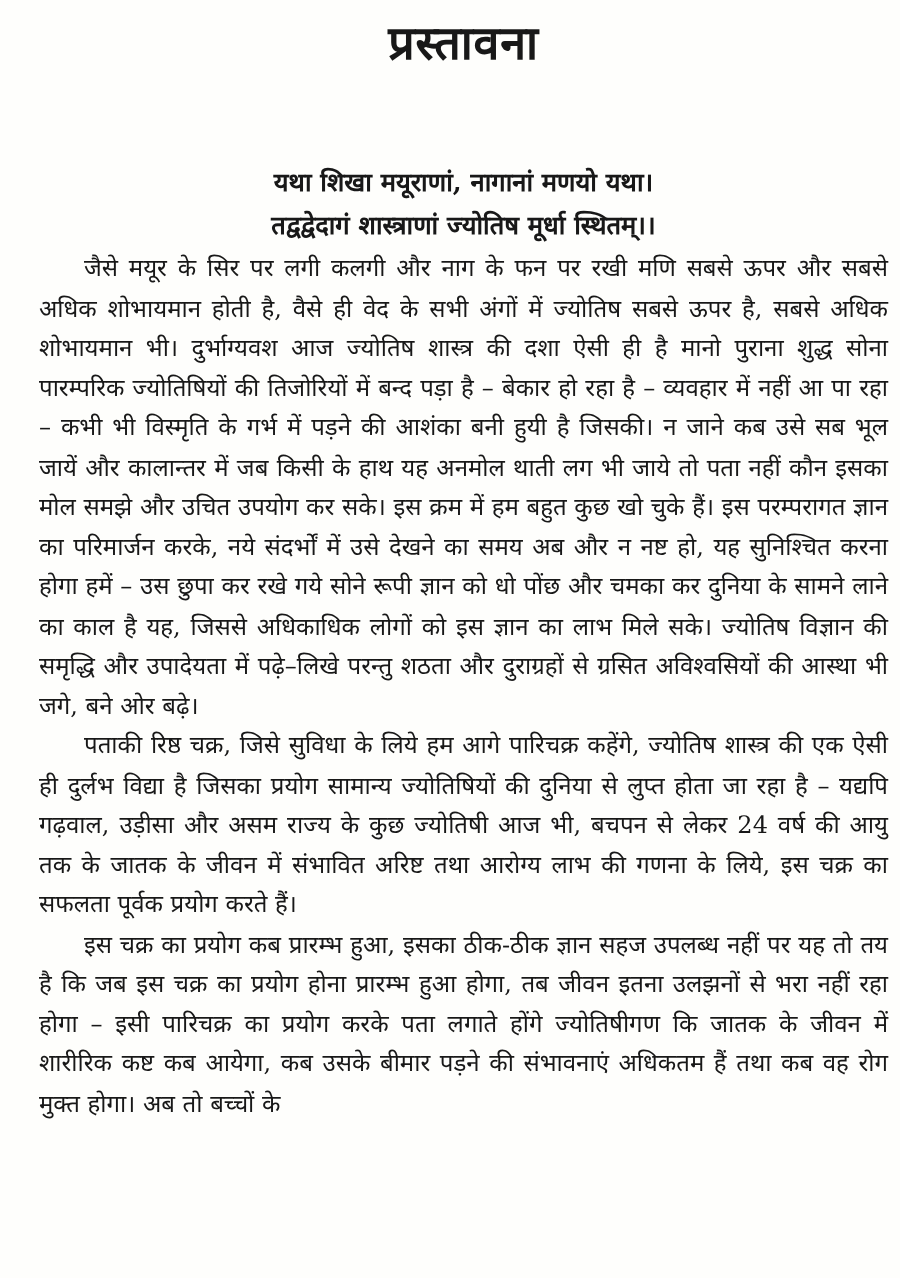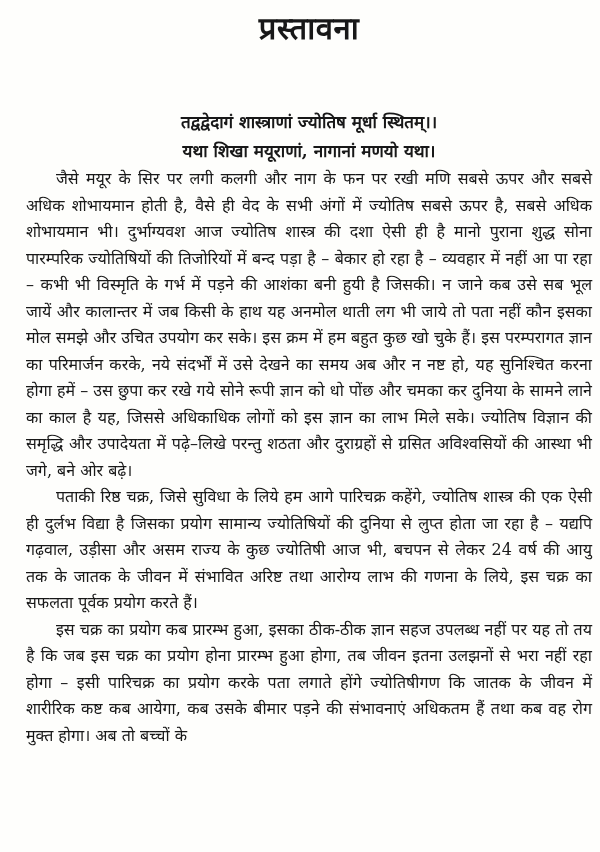--- a/index.html
+++ b/index.html
@@ -45,22 +45,22 @@
   }
 </style>
 </head>
 <body>
 
 <div class="page">
 
   <h1 class="title">प्रस्तावना</h1>
 
   <div class="shloka">
+    <div>यथा शिखा मयूराणां, नागानां मणयो यथा।</div>
     <div>तद्वद्वेदागं शास्त्राणां ज्योतिष मूर्धा स्थितम्।।</div>
-    <div>यथा शिखा मयूराणां, नागानां मणयो यथा।</div>
   </div>
 
   <div class="body-text">
     <p class="para">जैसे मयूर के सिर पर लगी कलगी और नाग के फन पर रखी मणि सबसे ऊपर और सबसे अधिक शोभायमान होती है, वैसे ही वेद के सभी अंगों में ज्योतिष सबसे ऊपर है, सबसे अधिक शोभायमान भी। दुर्भाग्यवश आज ज्योतिष शास्त्र की दशा ऐसी ही है मानो पुराना शुद्ध सोना पारम्परिक ज्योतिषियों की तिजोरियों में बन्द पड़ा है – बेकार हो रहा है – व्यवहार में नहीं आ पा रहा – कभी भी विस्मृति के गर्भ में पड़ने की आशंका बनी हुयी है जिसकी। न जाने कब उसे सब भूल जायें और कालान्तर में जब किसी के हाथ यह अनमोल थाती लग भी जाये तो पता नहीं कौन इसका मोल समझे और उचित उपयोग कर सके। इस क्रम में हम बहुत कुछ खो चुके हैं। इस परम्परागत ज्ञान का परिमार्जन करके, नये संदर्भों में उसे देखने का समय अब और न नष्ट हो, यह सुनिश्चित करना होगा हमें – उस छुपा कर रखे गये सोने रूपी ज्ञान को धो पोंछ और चमका कर दुनिया के सामने लाने का काल है यह, जिससे अधिकाधिक लोगों को इस ज्ञान का लाभ मिले सके। ज्योतिष विज्ञान की समृद्धि और उपादेयता में पढ़े–लिखे परन्तु शठता और दुराग्रहों से ग्रसित अविश्वसियों की आस्था भी जगे, बने ओर बढ़े।</p>
     <p class="para">पताकी रिष्ठ चक्र, जिसे सुविधा के लिये हम आगे पारिचक्र कहेंगे, ज्योतिष शास्त्र की एक ऐसी ही दुर्लभ विद्या है जिसका प्रयोग सामान्य ज्योतिषियों की दुनिया से लुप्त होता जा रहा है – यद्यपि गढ़वाल, उड़ीसा और असम राज्य के कुछ ज्योतिषी आज भी, बचपन से लेकर 24 वर्ष की आयु तक के जातक के जीवन में संभावित अरिष्ट तथा आरोग्य लाभ की गणना के लिये, इस चक्र का सफलता पूर्वक प्रयोग करते हैं।</p>
     <p class="para">इस चक्र का प्रयोग कब प्रारम्भ हुआ, इसका ठीक-ठीक ज्ञान सहज उपलब्ध नहीं पर यह तो तय है कि जब इस चक्र का प्रयोग होना प्रारम्भ हुआ होगा, तब जीवन इतना उलझनों से भरा नहीं रहा होगा – इसी पारिचक्र का प्रयोग करके पता लगाते होंगे ज्योतिषीगण कि जातक के जीवन में शारीरिक कष्ट कब आयेगा, कब उसके बीमार पड़ने की संभावनाएं अधिकतम हैं तथा कब वह रोग मुक्त होगा। अब तो बच्चों के</p>
   </div>
 
 </div>
 

